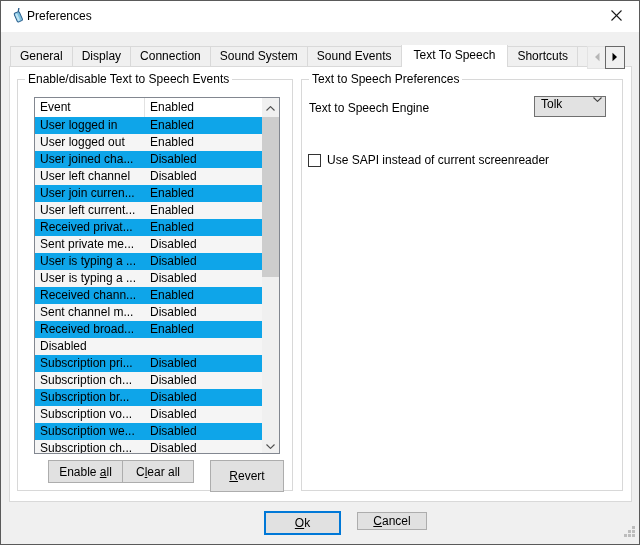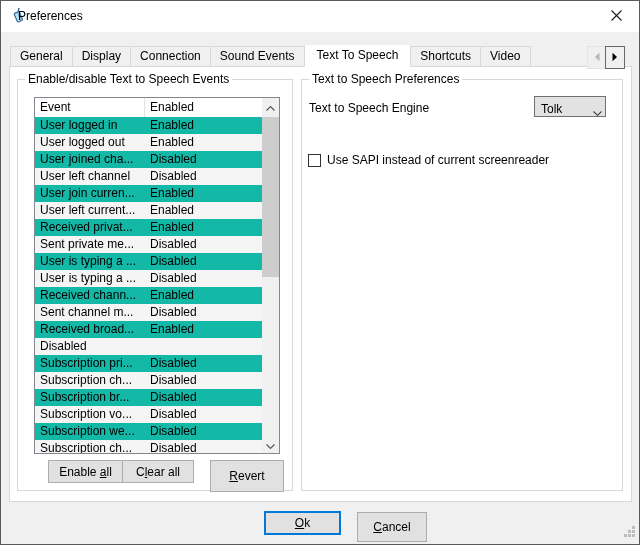--- a/index.html
+++ b/index.html
@@ -4,21 +4,21 @@
 <style>
   html,body{margin:0;padding:0;background:#d4d0c8;}
   #window{
     position:relative;width:640px;height:545px;box-sizing:border-box;
     background:#f0f0f0;border:1px solid #5a5a5a;overflow:hidden;
     font-family:"Liberation Sans",sans-serif;font-size:12px;color:#000;
   }
   
   .titlebar{position:absolute;left:0;top:0;width:100%;height:31px;background:#ffffff;}
   .app-icon{position:absolute;left:9px;top:7px;width:16px;height:16px;}
-  .title-text{position:absolute;left:17px;top:0;line-height:31px;font-size:12px;}
+  .title-text{position:absolute;left:26px;top:0;line-height:31px;font-size:12px;}
   .close-btn{position:absolute;right:0;top:0;width:45px;height:31px;background:#ffffff;
     display:flex;align-items:center;justify-content:center;cursor:pointer;}
   
   .tabbar{position:absolute;left:9px;top:44px;height:22px;width:588px;
     display:flex;align-items:flex-end;overflow:hidden;z-index:2;}
   .tab{height:19px;line-height:19px;padding:0 9px;background:#f0f0f0;
     border:1px solid #d9d9d9;white-space:nowrap;flex:none;}
   .tab + .tab{margin-left:-1px;}
   .tab.selected{height:23px;line-height:23px;padding:0 12px;background:#ffffff;
     border:1px solid #d9d9d9;border-bottom:none;position:relative;z-index:3;margin-top:40px;}
@@ -29,21 +29,21 @@
   
   .tabpane{position:absolute;left:8px;top:65px;width:623px;height:436px;
     background:#ffffff;border:1px solid #d9d9d9;box-sizing:border-box;z-index:1;}
   
   .groupbox{position:absolute;border:1px solid #d8d8d8;z-index:2;}
   .gb-title{position:absolute;top:-8px;left:7px;background:#ffffff;padding:0 3px;white-space:nowrap;}
   #group-events{left:16px;top:78px;width:274px;height:410px;}
   #group-tts{left:300px;top:78px;width:320px;height:410px;}
   
   .listbox{position:absolute;left:33px;top:96px;width:246px;height:357px;box-sizing:border-box;
-    background:#14b8a6;border:1px solid #828790;overflow:hidden;z-index:3;}
+    background:#0ea5e9;border:1px solid #828790;overflow:hidden;z-index:3;}
   .list-header{display:flex;height:19px;line-height:19px;background:#ffffff;}
   .list-header .c1{width:104px;padding-left:5px;border-right:1px solid #e2e2e2;box-sizing:content-box;}
   .list-header .c2{padding-left:5px;flex:1;}
   .lrow{display:flex;height:17px;line-height:17px;white-space:nowrap;}
   .lrow:nth-child(even){background:#f5f5f5;}
   .lrow .c1{width:105px;padding-left:5px;overflow:hidden;}
   .lrow .c2{padding-left:5px;flex:1;overflow:hidden;}
   
   .vscroll{position:absolute;top:0;right:0;bottom:0;width:17px;background:#f0f0f0;z-index:4;}
   .sb-btn{position:absolute;left:0;width:17px;height:17px;display:flex;align-items:center;justify-content:center;background:#f0f0f0;}
@@ -53,29 +53,29 @@
   
   .btn{position:absolute;box-sizing:border-box;background:#e1e1e1;border:1px solid #adadad;
     display:flex;align-items:center;justify-content:center;cursor:pointer;z-index:3;white-space:nowrap;}
   #btn-enable-all{left:47px;top:459px;width:75px;height:23px;}
   #btn-clear-all{left:121px;top:459px;width:72px;height:23px;}
   #btn-revert{left:209px;top:459px;width:74px;height:32px;}
   .u{text-decoration:underline;}
   
   .engine-label{position:absolute;left:308px;top:100px;z-index:3;}
   .combo{position:absolute;left:533px;top:95px;width:72px;height:21px;box-sizing:border-box;
-    background:#e2e2e2;border:1px solid #707070;display:flex;align-items:flex-end;z-index:3;cursor:pointer;}
+    background:#e2e2e2;border:1px solid #707070;display:flex;align-items:flex-start;z-index:3;cursor:pointer;}
   .combo-value{padding-left:6px;flex:1;}
   .combo-chevron{width:16px;display:flex;align-items:center;justify-content:center;}
   .checkrow{position:absolute;left:307px;top:152px;display:flex;align-items:center;z-index:3;cursor:pointer;}
   .checkbox{width:13px;height:13px;box-sizing:border-box;background:#ffffff;border:1px solid #333333;margin-right:6px;}
   
   .footer{position:absolute;left:0;bottom:0;width:100%;height:44px;background:#f0f0f0;}
   #btn-ok{left:263px;top:510px;width:77px;height:24px;border:2px solid #0078d7;}
-  #btn-cancel{left:356px;top:511px;width:70px;height:30px;}
+  #btn-cancel{left:356px;top:511px;width:70px;height:18px;}
   .resize-grip{position:absolute;right:3px;bottom:3px;z-index:5;cursor:nwse-resize;}
 </style>
 </head>
 <body>
 
 <div id="window">
 
   <div class="titlebar">
     <span class="app-icon">
       <svg width="16" height="16" viewBox="0 0 16 16">
@@ -94,20 +94,21 @@
           <line x1="10.5" y1="0.5" x2="0.5" y2="10.5" stroke="#1a1a1a" stroke-width="1.1"></line>
         </svg>
       </span>
     </span>
   </div>
 
   <div class="tabbar">
       <div class="tab"><span>General</span></div>
       <div class="tab"><span>Display</span></div>
       <div class="tab"><span>Connection</span></div>
+      <div class="tab"><span>Sound System</span></div>
       <div class="tab"><span>Sound Events</span></div>
       <div class="tab selected"><span>Text To Speech</span></div>
       <div class="tab"><span>Shortcuts</span></div>
       <div class="tab"><span>Video</span></div>
     </div>
 
   <div class="tabscroll" id="tabscroll-left">
     <span>
       <svg width="8" height="10" viewBox="0 0 8 10">
           <path d="M6.5 0.8 L2 5 L6.5 9.2 Z" fill="#b6b6b6"></path>

